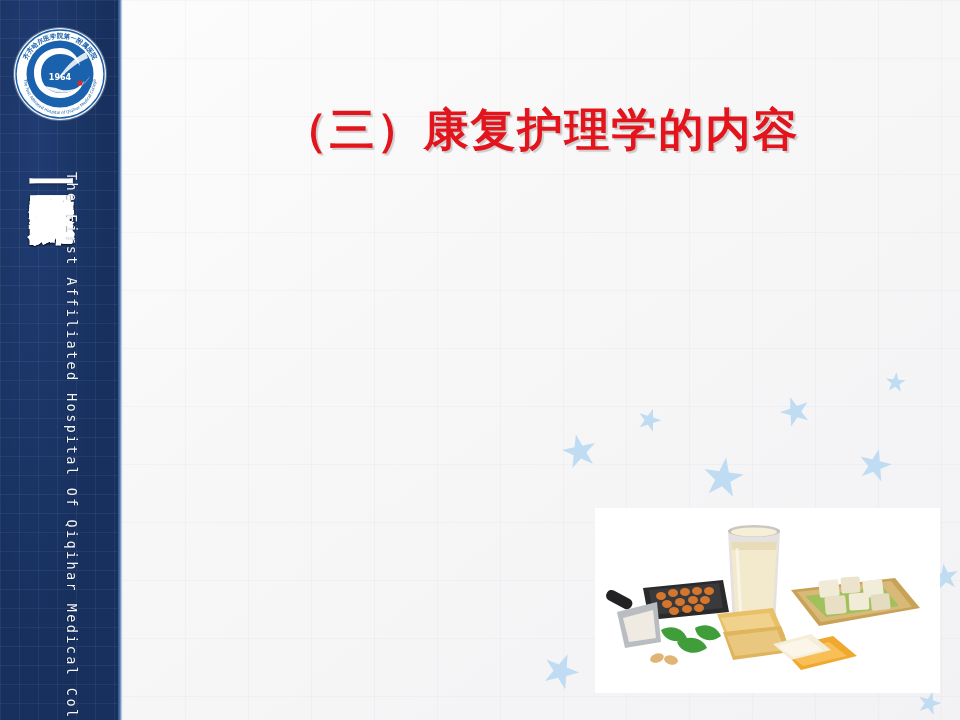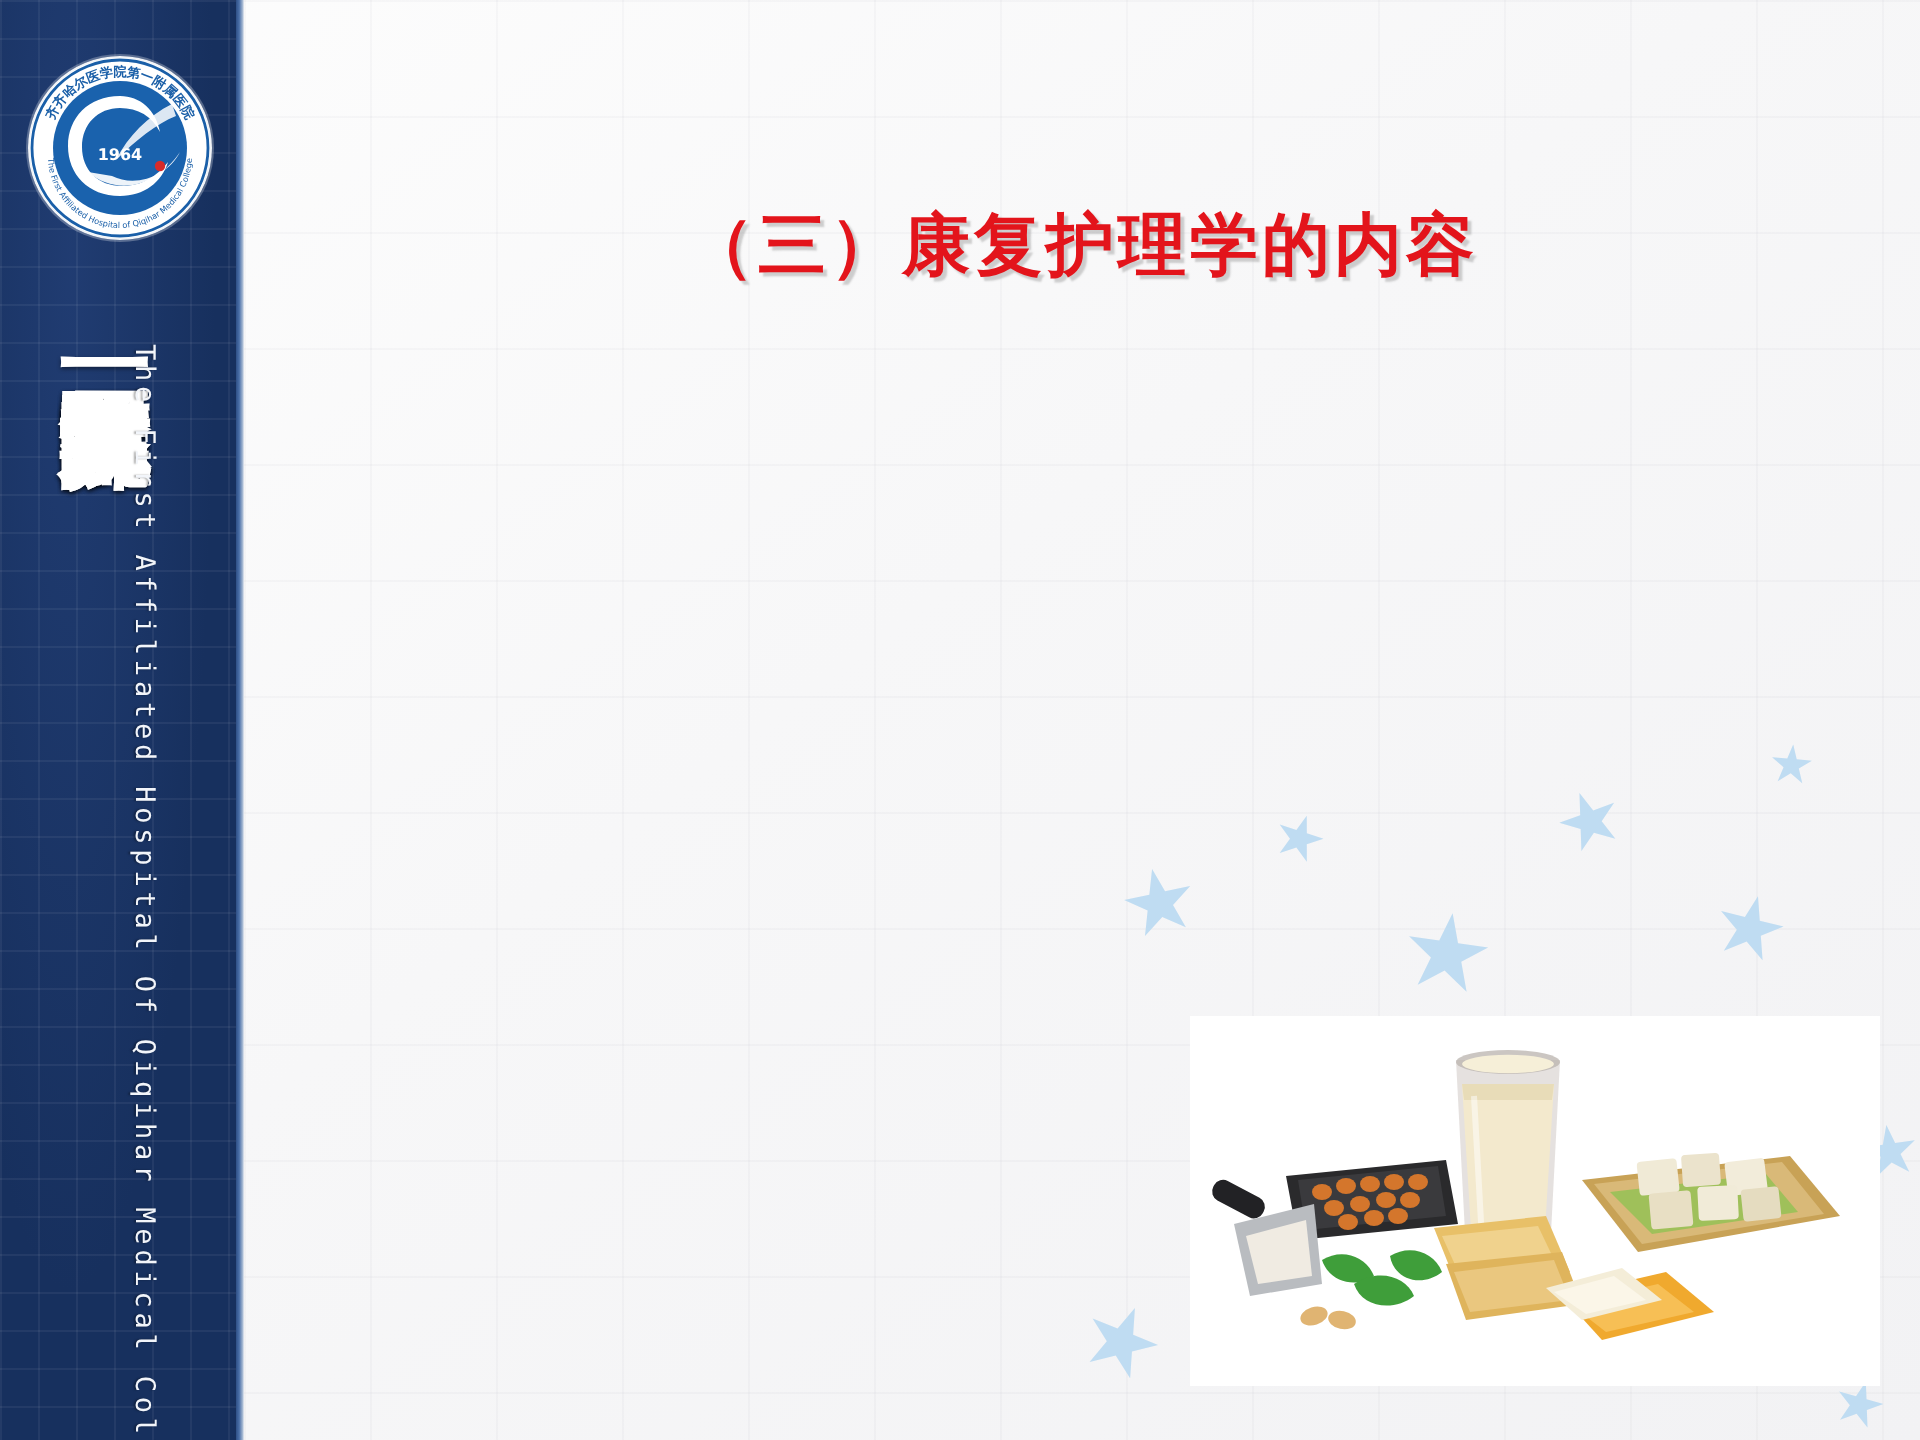--- a/index.html
+++ b/index.html
@@ -88,21 +88,21 @@
   }
 
   
   #title {
     position: absolute;
     left: 122px; top: 100px;
     width: 838px;
     text-align: center;
     color: #e3141b;
     font-family: "Liberation Serif", "DejaVu Serif", serif;
-    font-size: 34px;
+    font-size: 45px;
     font-weight: 700;
     letter-spacing: 2px;
     white-space: nowrap;
     text-shadow: 2px 2px 1px rgba(150,150,150,0.45);
   }
 
   
   #body-text {
     position: absolute;
     left: 165px; top: 216px;

